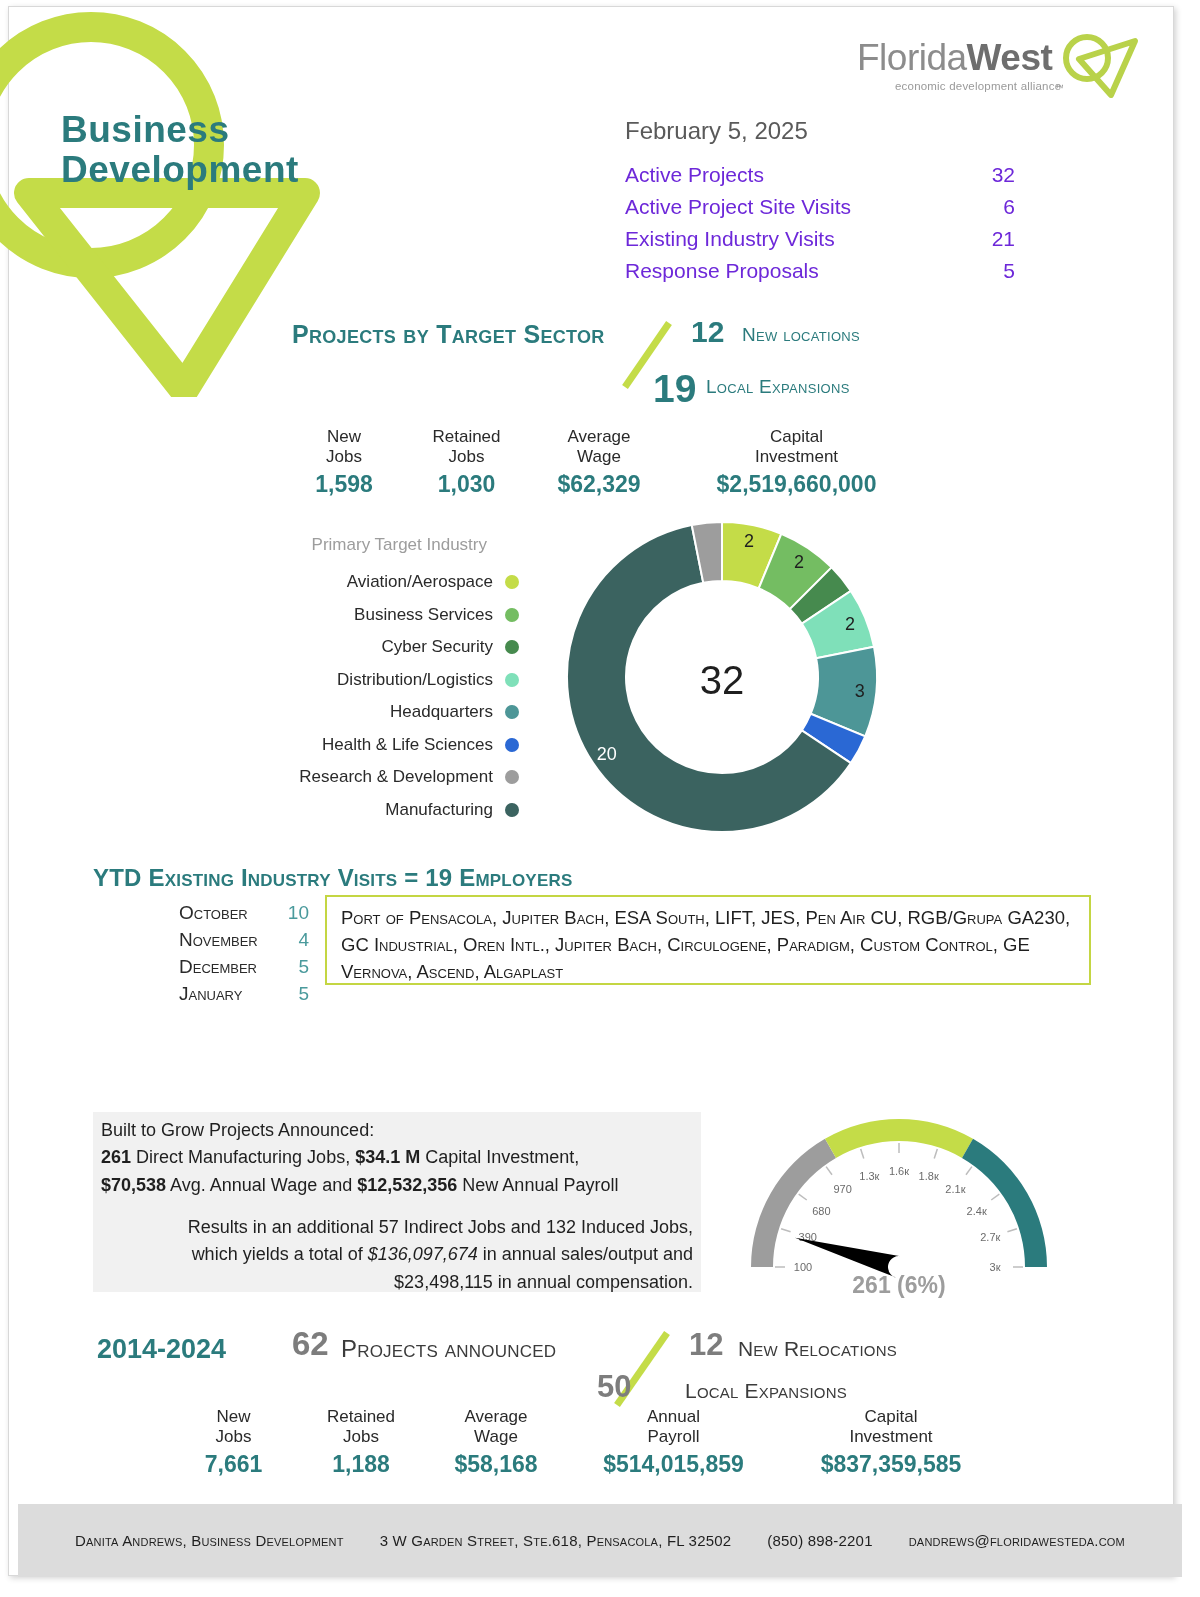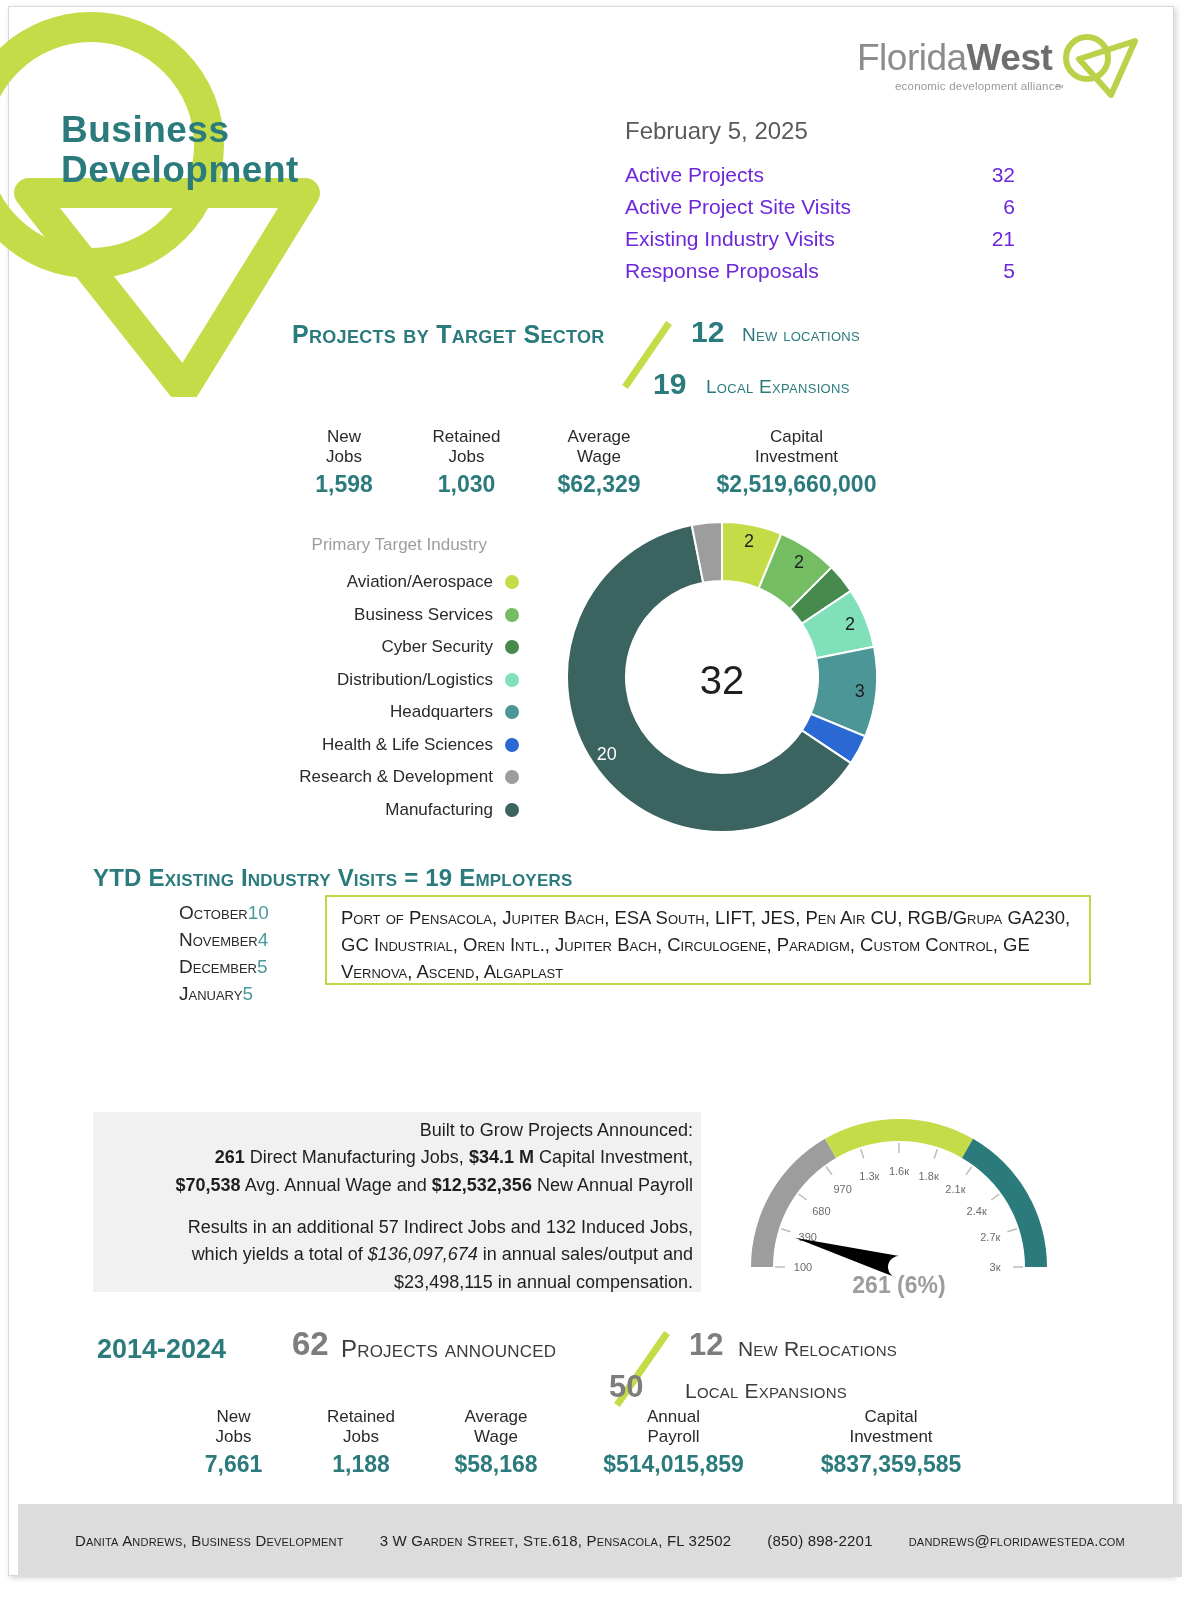--- a/index.html
+++ b/index.html
@@ -27,66 +27,66 @@
   .kpi-list{position:absolute;left:616px;top:152px;width:390px;}
   .kpi-row{display:flex;justify-content:space-between;font-size:21px;color:#6d28d9;line-height:1.52;}
   .kpi-row .v{min-width:40px;text-align:right;}
 
   
   .pts-title{position:absolute;left:283px;top:313px;font-size:25px;color:#2b7b7d;font-weight:bold;
              font-variant:small-caps;letter-spacing:.3px;}
   .slash1{position:absolute;left:608px;top:312px;width:60px;height:72px;}
   .nl-num{position:absolute;left:682px;top:308px;font-size:30px;font-weight:bold;color:#2b7b7d;}
   .nl-lbl{position:absolute;left:733px;top:317px;font-size:19px;color:#2b7b7d;font-variant:small-caps;letter-spacing:.3px;}
-  .le-num{position:absolute;left:644px;top:360px;font-size:30px;font-weight:bold;color:#2b7b7d;}
+  .le-num{position:absolute;left:644px;top:360px;font-size:39px;font-weight:bold;color:#2b7b7d;}
   .le-lbl{position:absolute;left:697px;top:369px;font-size:19px;color:#2b7b7d;font-variant:small-caps;letter-spacing:.3px;}
 
   .statrow{position:absolute;display:flex;}
   .stat{text-align:center;}
   .stat .lb{font-size:17px;color:#2a2a2a;line-height:1.2;}
   .stat .vv{font-size:23px;font-weight:bold;color:#2b7b7d;margin-top:3px;white-space:nowrap;}
 
   
   .legend{position:absolute;left:260px;top:528px;width:250px;}
   .legend-head{text-align:right;font-size:17px;color:#9d9d9d;padding-right:32px;margin-bottom:11px;}
   .leg-item{display:flex;align-items:center;justify-content:flex-end;height:32.5px;}
   .leg-item .lbl{font-size:17px;color:#2a2a2a;text-align:right;}
   .leg-item .dot{width:14px;height:14px;border-radius:50%;margin-left:12px;flex:0 0 auto;}
 
   .donut{position:absolute;left:548px;top:505px;}
 
   
   .ytd-title{position:absolute;left:84px;top:857px;font-size:24px;font-weight:bold;color:#2b7b7d;
              font-variant:small-caps;letter-spacing:.2px;}
   .ytd-months{position:absolute;left:170px;top:893px;width:130px;}
-  .ym-row{display:flex;font-size:19px;line-height:1.42;font-variant:small-caps;color:#2a2a2a;}
+  .ym-row{display:flex;justify-content:space-between;font-size:19px;line-height:1.42;font-variant:small-caps;color:#2a2a2a;}
   .ym-row .n{color:#4a9a9c;font-weight:normal;}
   .ytd-box{position:absolute;left:316px;top:888px;width:766px;height:90px;border:2.5px solid #c4d643;box-sizing:border-box;}
   .ytd-text{position:absolute;left:332px;top:897px;width:742px;font-size:18.5px;color:#1f1f1f;
             line-height:1.46;font-variant:small-caps;}
 
   
   .btg-title{position:absolute;left:84px;top:1064px;font-size:24px;font-weight:bold;color:#2b7b7d;
              font-variant:small-caps;letter-spacing:.2px;margin-top:39px;}
   .btg-box{position:absolute;left:84px;top:1105px;width:608px;height:180px;background:#f1f1f1;}
-  .btg-p1{position:absolute;left:92px;top:1110px;width:592px;text-align:right;font-size:18px;color:#1f1f1f;line-height:1.52;}
+  .btg-p1{position:absolute;left:92px;top:1110px;width:592px;text-align:left;font-size:18px;color:#1f1f1f;line-height:1.52;}
   .btg-p2{position:absolute;left:92px;top:1207px;width:592px;text-align:right;font-size:18px;color:#1f1f1f;line-height:1.52;}
   .btg-p2 i{font-style:italic;}
 
   .gauge{position:absolute;left:700px;top:1080px;}
   .gauge-val{position:absolute;left:700px;top:1265px;width:380px;text-align:center;font-size:23px;color:#9d9d9d;font-weight:bold;}
 
   
   .yr-range{position:absolute;left:88px;top:1327px;font-size:27px;font-weight:bold;color:#2b7b7d;}
   .pa-num{position:absolute;left:283px;top:1318px;font-size:33px;font-weight:bold;color:#7d7d7d;}
   .pa-lbl{position:absolute;left:332px;top:1328px;font-size:24px;color:#3b3b3b;font-variant:small-caps;letter-spacing:.2px;}
   .slash2{position:absolute;left:600px;top:1322px;width:66px;height:80px;}
   .nr-num{position:absolute;left:680px;top:1320px;font-size:31px;font-weight:bold;color:#7d7d7d;}
   .nr-lbl{position:absolute;left:729px;top:1330px;font-size:21px;color:#3b3b3b;font-variant:small-caps;letter-spacing:.2px;}
-  .lx-num{position:absolute;left:600px;top:1362px;font-size:31px;font-weight:bold;color:#7d7d7d;}
+  .lx-num{position:absolute;left:588px;top:1362px;font-size:31px;font-weight:bold;color:#7d7d7d;}
   .lx-lbl{position:absolute;left:676px;top:1372px;font-size:21px;color:#3b3b3b;font-variant:small-caps;letter-spacing:.2px;}
 
   
   .footer{position:absolute;left:9px;top:1497px;width:1164px;height:73px;background:#dcdcdc;}
   .foot-inner{position:absolute;left:9px;top:1497px;width:1164px;height:73px;display:flex;
               align-items:center;justify-content:center;gap:36px;}
   .foot-item{font-size:15px;color:#1f1f1f;font-variant:small-caps;letter-spacing:.2px;white-space:nowrap;}
 </style>
 </head>
 <body>

